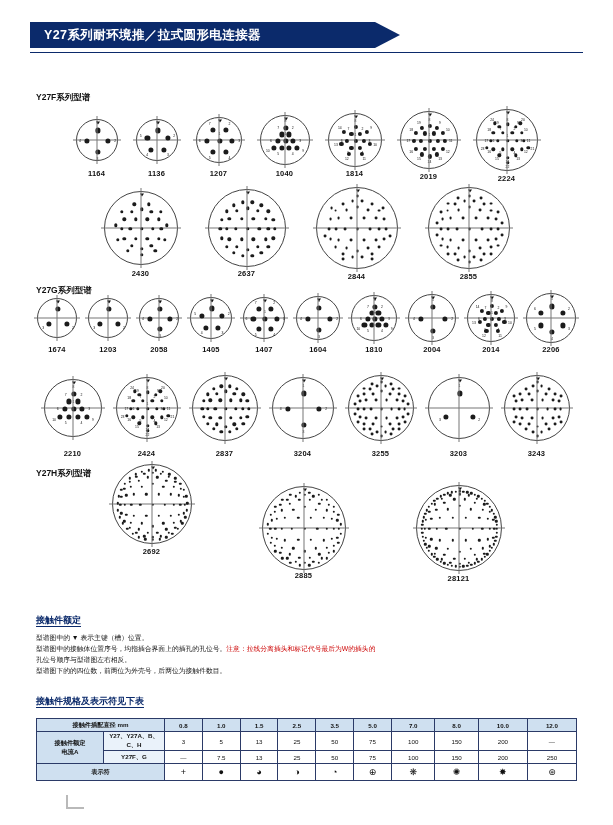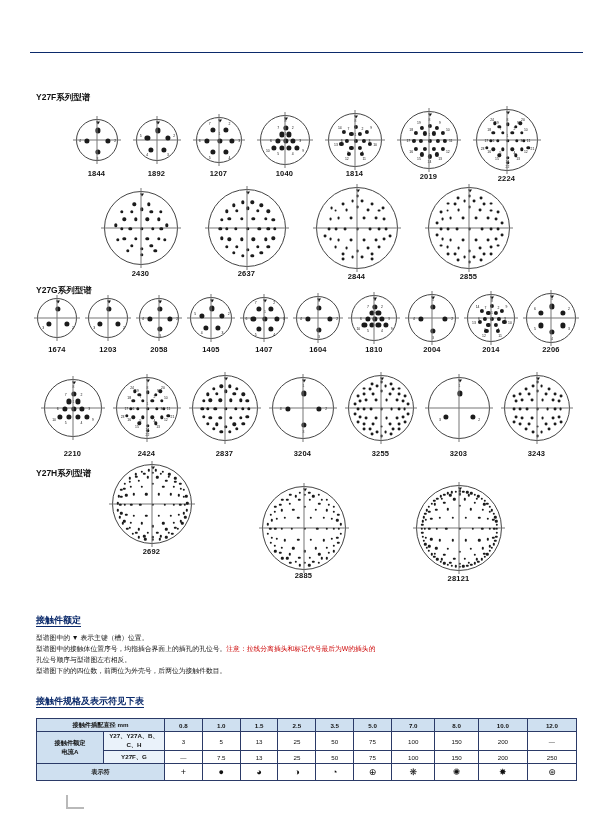--- a/index.html
+++ b/index.html
@@ -86,56 +86,59 @@
   .corner{
     position:absolute;left:66px;top:795px;width:16px;height:12px;
     border-left:2px solid #b9b9b9;border-bottom:2px solid #b9b9b9;
   }
 </style>
 </head>
 <body>
 
 <div class="page">
 
+  <div class="banner">
+    <span class="banner-text">Y27系列耐环境推／拉式圆形电连接器</span>
+  </div>
   <div class="banner-line"></div>
 
   <div class="sec-title" style="left:36px;top:92px;">Y27F系列型谱</div>
   <div class="sec-title" style="left:36px;top:285px;">Y27G系列型谱</div>
   <div class="sec-title" style="left:36px;top:468px;">Y27H系列型谱</div>
 
   <div id="rowF1" style="position: absolute; left: 0px; top: 0px;">
       <div class="conn" style="left: 75.5px; top: 119px; width: 42px;">
         <div class="circle" style="width: 42px; height: 42px;">
           <div class="pin" style="width: 5.2px; height: 5.2px; left: 21px; top: 10.374px;"></div>
           <div class="pnum" style="left: 21px; top: 3.354px;">1</div>
           <div class="pin" style="width: 5.2px; height: 5.2px; left: 31.626px; top: 21px;"></div>
           <div class="pnum" style="left: 38.646px; top: 21px;">2</div>
           <div class="pin" style="width: 5.2px; height: 5.2px; left: 21px; top: 31.626px;"></div>
           <div class="pnum" style="left: 21px; top: 38.646px;">3</div>
           <div class="pin" style="width: 5.2px; height: 5.2px; left: 10.374px; top: 21px;"></div>
           <div class="pnum" style="left: 3.354px; top: 21px;">4</div>
           <div class="keyway" style="left: 21px; top: 2.5px;"></div>
         </div>
-        <div class="lbl" style="margin-top: 8px;">1844</div>
+        <div class="lbl" style="margin-top: 8px;">1164</div>
       </div>
       <div class="conn" style="left: 135.5px; top: 119px; width: 42px;">
         <div class="circle" style="width: 42px; height: 42px;">
           <div class="pin" style="width: 5.2px; height: 5.2px; left: 21px; top: 10.374px;"></div>
           <div class="pnum" style="left: 21px; top: 3.354px;">1</div>
           <div class="pin" style="width: 5.2px; height: 5.2px; left: 31.1059px; top: 17.7164px;"></div>
           <div class="pnum" style="left: 37.7823px; top: 15.5471px;">2</div>
           <div class="pin" style="width: 5.2px; height: 5.2px; left: 27.2458px; top: 29.5966px;"></div>
           <div class="pnum" style="left: 31.3721px; top: 35.2759px;">3</div>
           <div class="pin" style="width: 5.2px; height: 5.2px; left: 14.7542px; top: 29.5966px;"></div>
           <div class="pnum" style="left: 10.6279px; top: 35.2759px;">4</div>
           <div class="pin" style="width: 5.2px; height: 5.2px; left: 10.8941px; top: 17.7164px;"></div>
           <div class="pnum" style="left: 4.21766px; top: 15.5471px;">5</div>
           <div class="keyway" style="left: 21px; top: 2.5px;"></div>
         </div>
-        <div class="lbl" style="margin-top: 8px;">1892</div>
+        <div class="lbl" style="margin-top: 8px;">1136</div>
       </div>
       <div class="conn" style="left: 195.5px; top: 117px; width: 46px;">
         <div class="circle" style="width: 46px; height: 46px;">
           <div class="pin" style="width: 5.2px; height: 5.2px; left: 23px; top: 23px;"></div>
           <div class="pnum" style="left: 23px; top: 15.98px;">1</div>
           <div class="pin" style="width: 5.2px; height: 5.2px; left: 29.348px; top: 12.0049px;"></div>
           <div class="pnum" style="left: 32.858px; top: 5.92544px;">2</div>
           <div class="pin" style="width: 5.2px; height: 5.2px; left: 35.696px; top: 23px;"></div>
           <div class="pnum" style="left: 42.716px; top: 23px;">3</div>
           <div class="pin" style="width: 5.2px; height: 5.2px; left: 29.348px; top: 33.9951px;"></div>

